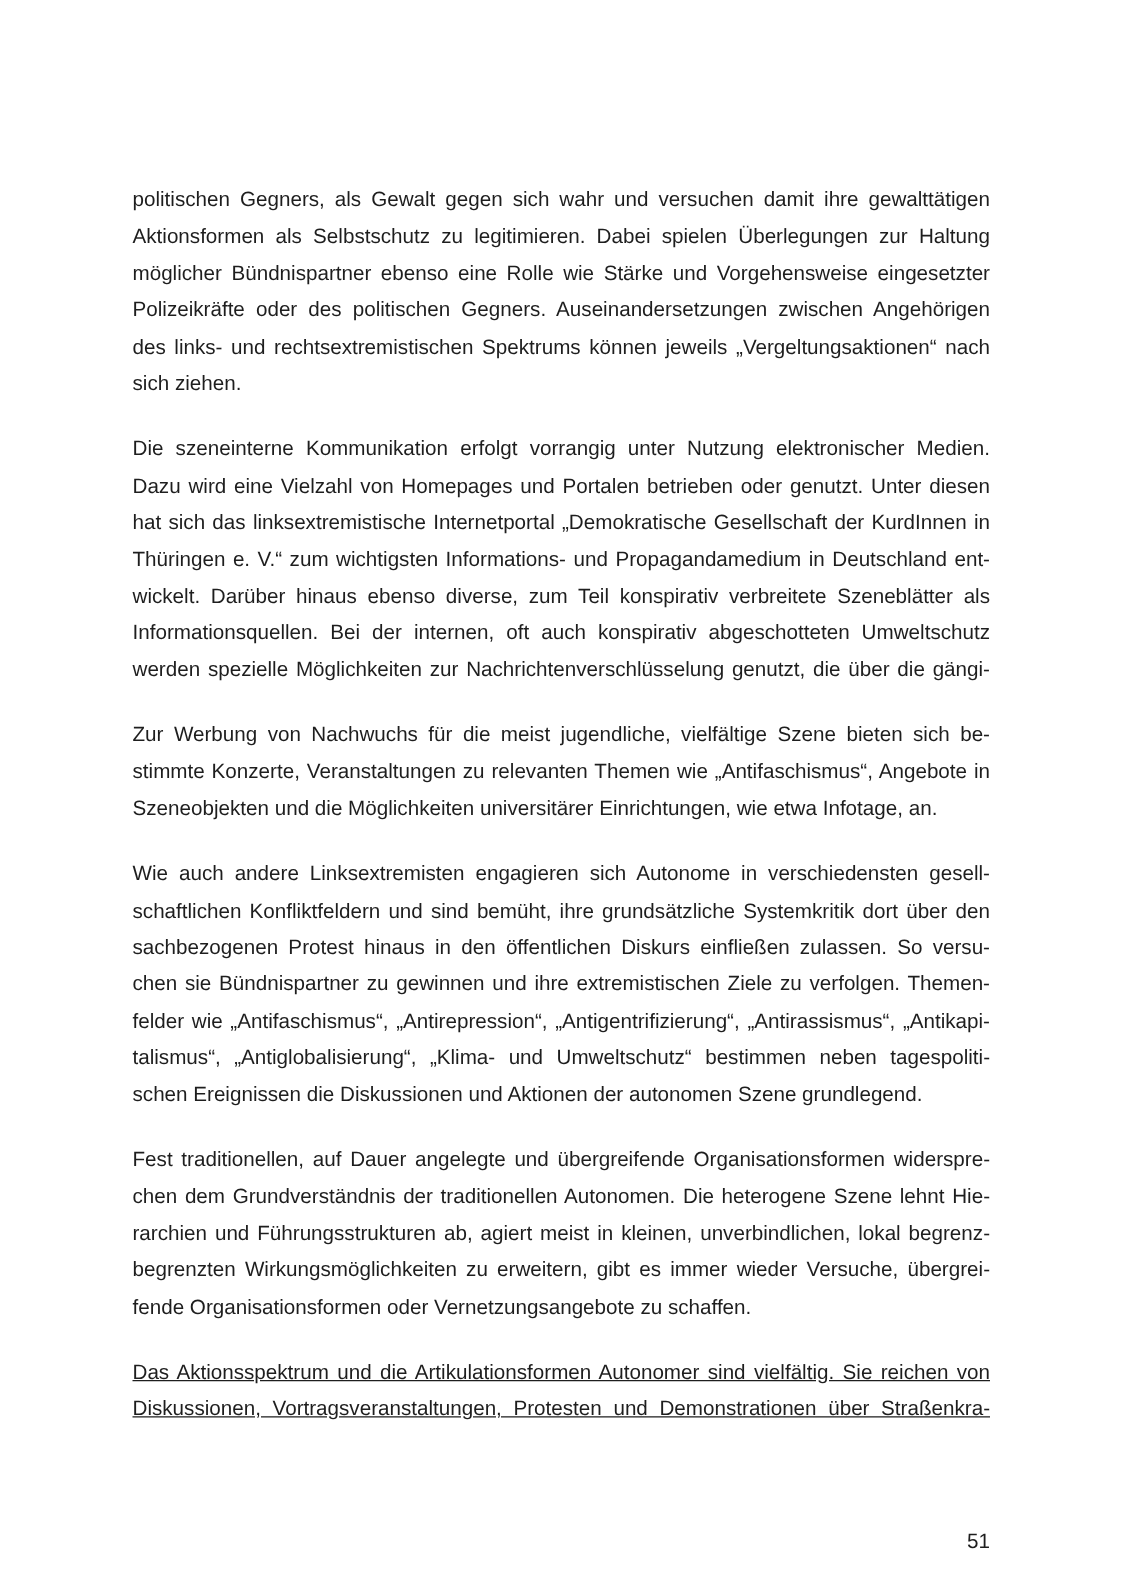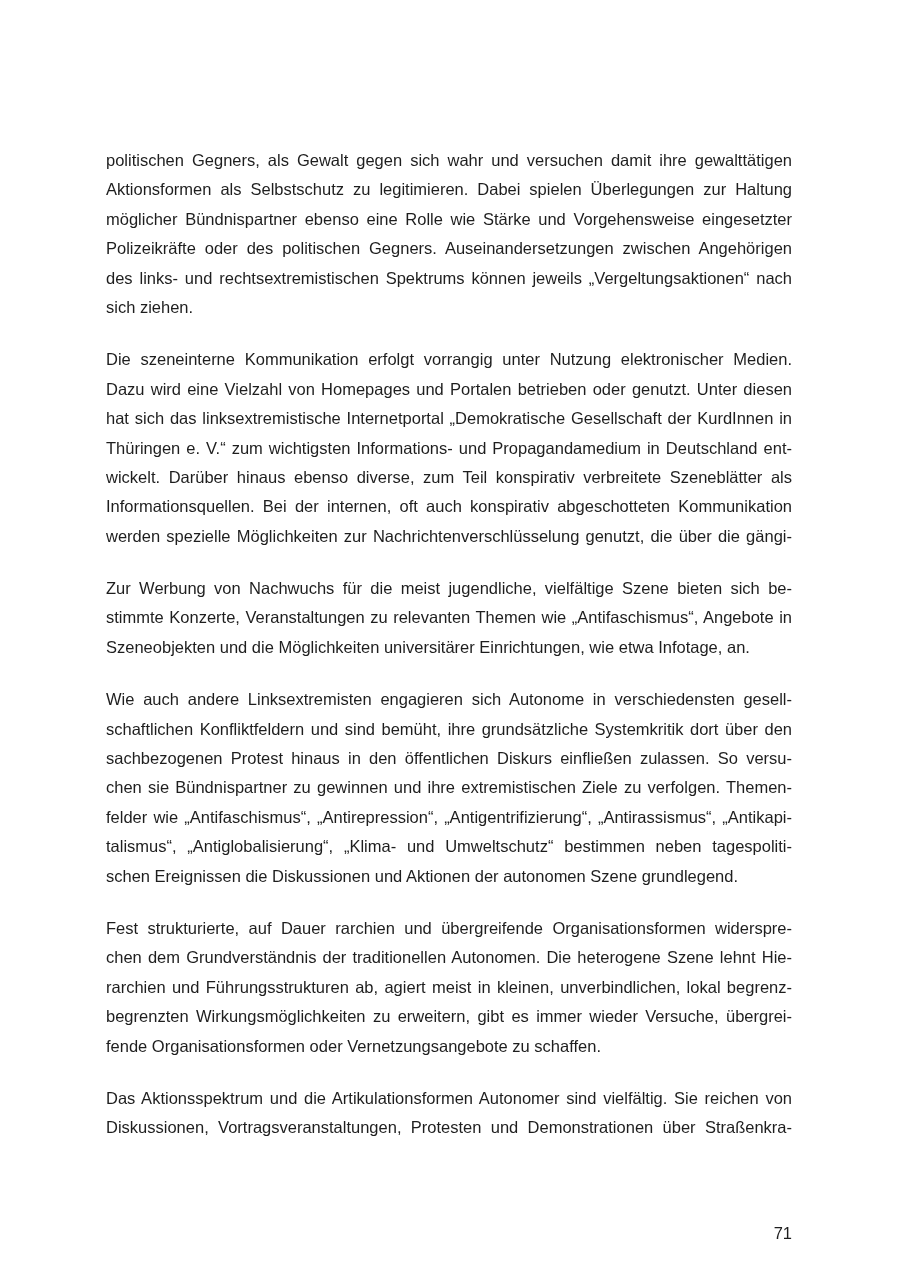--- a/index.html
+++ b/index.html
@@ -23,20 +23,21 @@
     top: 103px;
     width: 686px;
     font-size: 16.5px;
   }
   .para {
     margin: 0 0 23px 0;
     padding: 0;
   }
   .para:last-child {
     margin-bottom: 0;
+    text-decoration: underline;
   }
   .line {
     height: 29.4px;
     line-height: 29.4px;
     text-align: justify;
     text-align-last: justify;
     white-space: nowrap;
     letter-spacing: 0;
   }
   .line.final {
@@ -64,43 +65,43 @@
         <div class="line">Polizeikräfte oder des politischen Gegners. Auseinandersetzungen zwischen Angehörigen</div>
         <div class="line">des links- und rechtsextremistischen Spektrums können jeweils „Vergeltungsaktionen“ nach</div>
         <div class="line final">sich ziehen.</div>
       </div>
       <div class="para">
         <div class="line">Die szeneinterne Kommunikation erfolgt vorrangig unter Nutzung elektronischer Medien.</div>
         <div class="line">Dazu wird eine Vielzahl von Homepages und Portalen betrieben oder genutzt. Unter diesen</div>
         <div class="line">hat sich das linksextremistische Internetportal „Demokratische Gesellschaft der KurdInnen in</div>
         <div class="line">Thüringen e. V.“ zum wichtigsten Informations- und Propagandamedium in Deutschland ent-</div>
         <div class="line">wickelt. Darüber hinaus ebenso diverse, zum Teil konspirativ verbreitete Szeneblätter als</div>
-        <div class="line">Informationsquellen. Bei der internen, oft auch konspirativ abgeschotteten Kommunikation</div>
+        <div class="line">Informationsquellen. Bei der internen, oft auch konspirativ abgeschotteten Umweltschutz</div>
         <div class="line">werden spezielle Möglichkeiten zur Nachrichtenverschlüsselung genutzt, die über die gängi-</div>
       </div>
       <div class="para">
         <div class="line">Zur Werbung von Nachwuchs für die meist jugendliche, vielfältige Szene bieten sich be-</div>
         <div class="line">stimmte Konzerte, Veranstaltungen zu relevanten Themen wie „Antifaschismus“, Angebote in</div>
         <div class="line final">Szeneobjekten und die Möglichkeiten universitärer Einrichtungen, wie etwa Infotage, an.</div>
       </div>
       <div class="para">
         <div class="line">Wie auch andere Linksextremisten engagieren sich Autonome in verschiedensten gesell-</div>
         <div class="line">schaftlichen Konfliktfeldern und sind bemüht, ihre grundsätzliche Systemkritik dort über den</div>
         <div class="line">sachbezogenen Protest hinaus in den öffentlichen Diskurs einfließen zulassen. So versu-</div>
         <div class="line">chen sie Bündnispartner zu gewinnen und ihre extremistischen Ziele zu verfolgen. Themen-</div>
         <div class="line">felder wie „Antifaschismus“, „Antirepression“, „Antigentrifizierung“, „Antirassismus“, „Antikapi-</div>
         <div class="line">talismus“, „Antiglobalisierung“, „Klima- und Umweltschutz“ bestimmen neben tagespoliti-</div>
         <div class="line final">schen Ereignissen die Diskussionen und Aktionen der autonomen Szene grundlegend.</div>
       </div>
       <div class="para">
-        <div class="line">Fest strukturierte, auf Dauer rarchien und übergreifende Organisationsformen widerspre-</div>
+        <div class="line">Fest traditionellen, auf Dauer angelegte und übergreifende Organisationsformen widerspre-</div>
         <div class="line">chen dem Grundverständnis der traditionellen Autonomen. Die heterogene Szene lehnt Hie-</div>
         <div class="line">rarchien und Führungsstrukturen ab, agiert meist in kleinen, unverbindlichen, lokal begrenz-</div>
         <div class="line">begrenzten Wirkungsmöglichkeiten zu erweitern, gibt es immer wieder Versuche, übergrei-</div>
         <div class="line final">fende Organisationsformen oder Vernetzungsangebote zu schaffen.</div>
       </div>
       <div class="para">
         <div class="line">Das Aktionsspektrum und die Artikulationsformen Autonomer sind vielfältig. Sie reichen von</div>
         <div class="line">Diskussionen, Vortragsveranstaltungen, Protesten und Demonstrationen über Straßenkra-</div>
       </div>
     </div>
-  <div class="page-number">71</div>
+  <div class="page-number">51</div>
 </div>
 
 </body></html>

